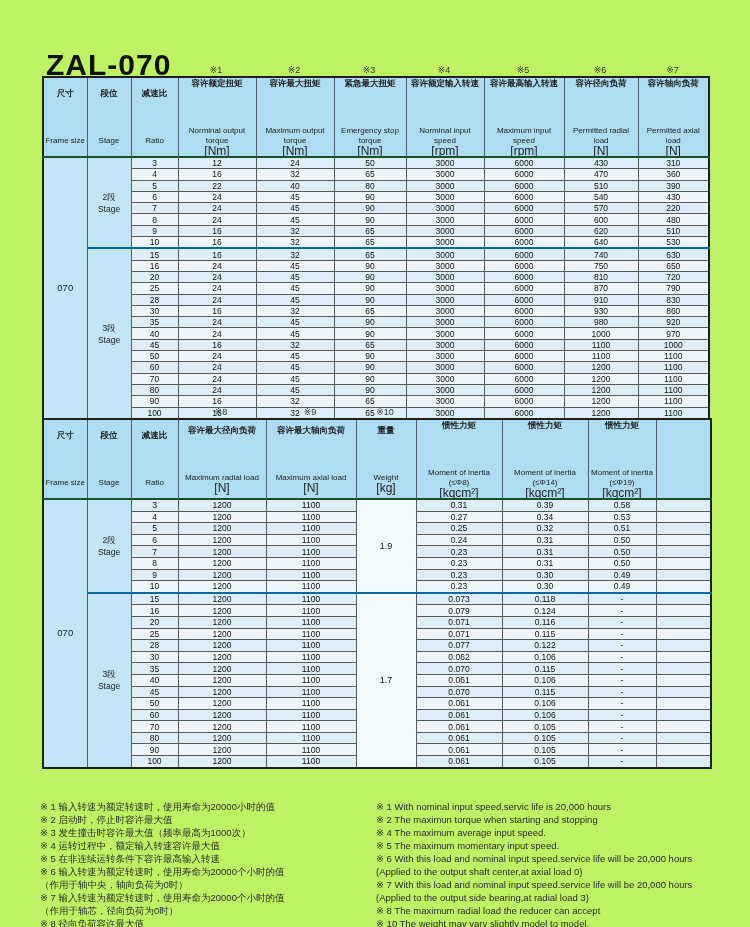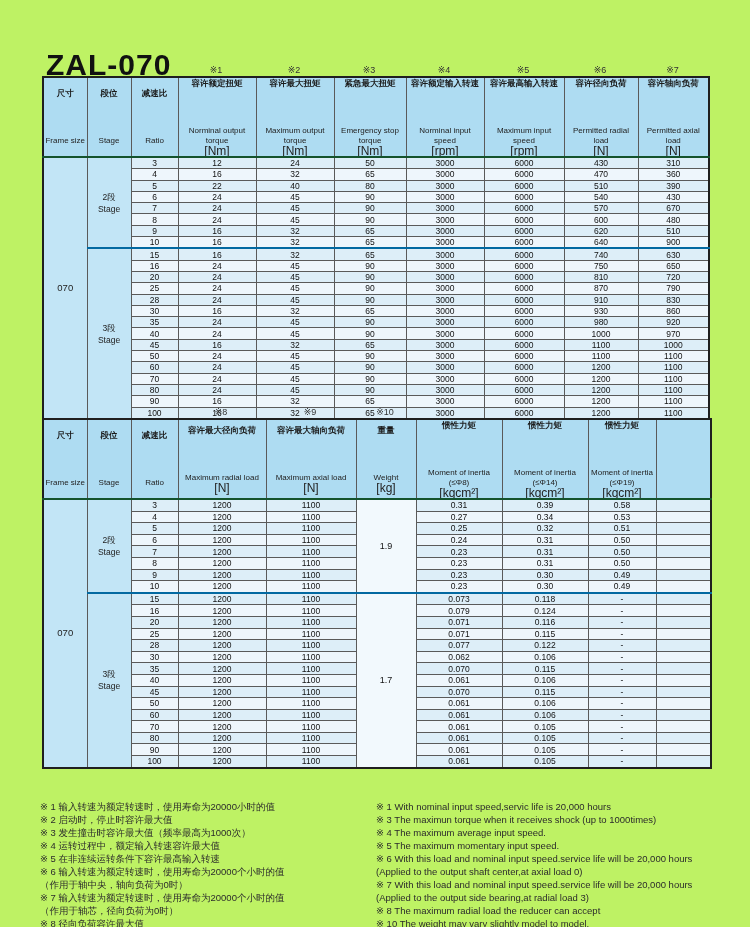--- a/index.html
+++ b/index.html
@@ -178,21 +178,21 @@
             <td class="val-cell">430</td>
           </tr>
           <tr class="odd">
             <td class="ratio-cell">7</td>
             <td class="val-cell">24</td>
             <td class="val-cell">45</td>
             <td class="val-cell">90</td>
             <td class="val-cell">3000</td>
             <td class="val-cell">6000</td>
             <td class="val-cell">570</td>
-            <td class="val-cell">670</td>
+            <td class="val-cell">220</td>
           </tr>
           <tr class="even">
             <td class="ratio-cell">8</td>
             <td class="val-cell">24</td>
             <td class="val-cell">45</td>
             <td class="val-cell">90</td>
             <td class="val-cell">3000</td>
             <td class="val-cell">6000</td>
             <td class="val-cell">600</td>
             <td class="val-cell">480</td>
@@ -208,21 +208,21 @@
             <td class="val-cell">510</td>
           </tr>
           <tr class="even">
             <td class="ratio-cell">10</td>
             <td class="val-cell">16</td>
             <td class="val-cell">32</td>
             <td class="val-cell">65</td>
             <td class="val-cell">3000</td>
             <td class="val-cell">6000</td>
             <td class="val-cell">640</td>
-            <td class="val-cell">900</td>
+            <td class="val-cell">530</td>
           </tr>
           <tr class="odd group-start">
             <td class="stage-cell" rowspan="15">
               <div>3段</div>
               <div>Stage</div>
             </td>
             <td class="ratio-cell">15</td>
             <td class="val-cell">16</td>
             <td class="val-cell">32</td>
             <td class="val-cell">65</td>
@@ -686,21 +686,21 @@
         <div class="fn-line">※ 6 输入转速为额定转速时，使用寿命为20000个小时的值</div>
         <div class="fn-line">（作用于轴中央，轴向负荷为0时）</div>
         <div class="fn-line">※ 7 输入转速为额定转速时，使用寿命为20000个小时的值</div>
         <div class="fn-line">（作用于轴芯，径向负荷为0时）</div>
         <div class="fn-line">※ 8 径向负荷容许最大值</div>
         <div class="fn-line">※ 9 轴向负荷容许最大值</div>
         <div class="fn-line">※ 10 因减速比和输入轴尺寸的不同而有所不同。</div>
       </div>
     <div class="fn-col" id="fn-en">
         <div class="fn-line">※ 1 With nominal input speed,servic life is 20,000 hours</div>
-        <div class="fn-line">※ 3 The maximun torque when it receives shock (up to 1000times)</div>
+        <div class="fn-line">※ 2 The maximun torque when starting and stopping</div>
         <div class="fn-line">※ 4 The maximum average input speed.</div>
         <div class="fn-line">※ 5 The maximum momentary input speed.</div>
         <div class="fn-line">※ 6 With this load and nominal input speed.service life will be 20,000 hours</div>
         <div class="fn-line">(Applied to the output shaft center,at axial load 0)</div>
         <div class="fn-line">※ 7 With this load and nominal input speed.service life will be 20,000 hours</div>
         <div class="fn-line">(Applied to the output side bearing,at radial load 3)</div>
         <div class="fn-line">※ 8 The maximum radial load the reducer can accept</div>
         <div class="fn-line">※ 10 The weight may vary  slightly  model to model.</div>
       </div>
   </div>

